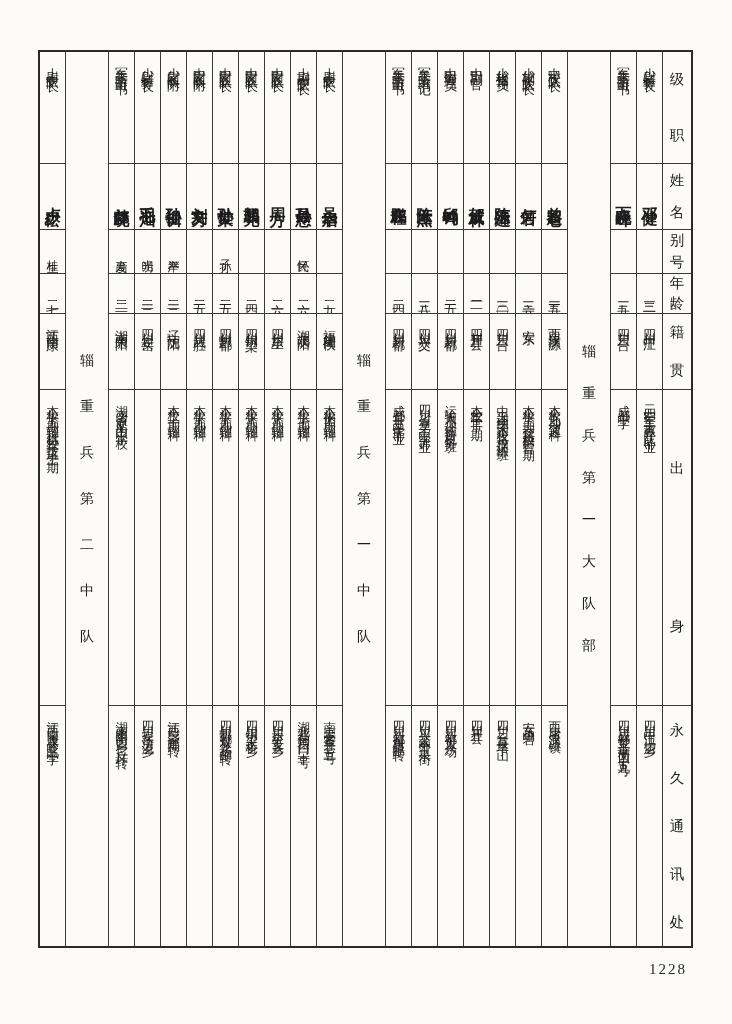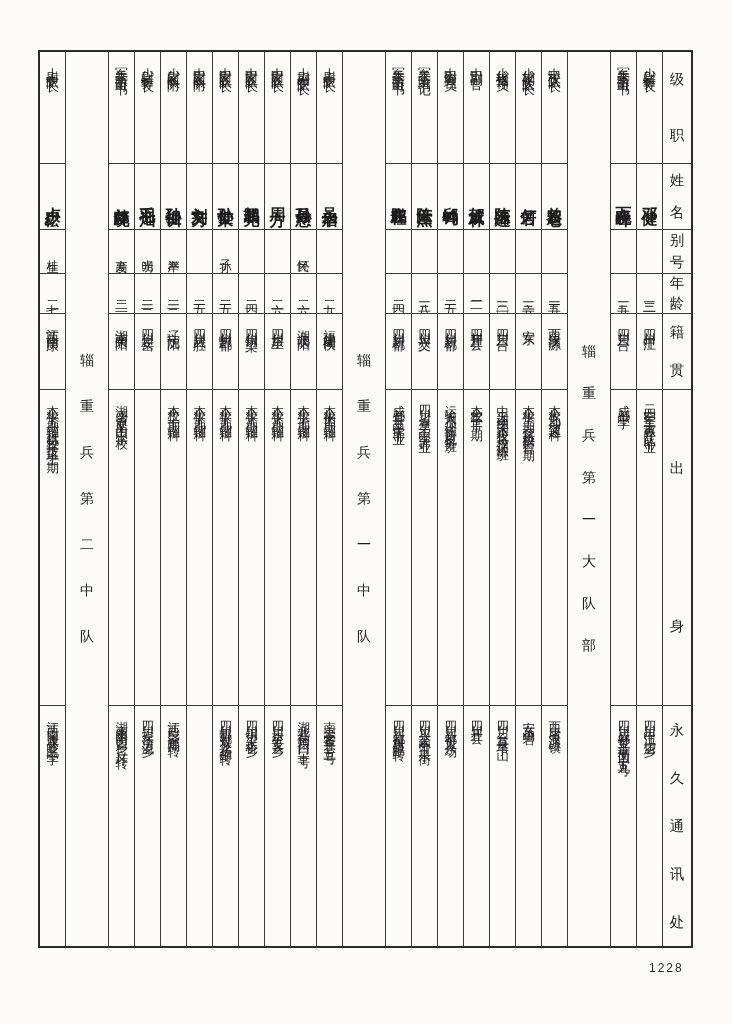--- a/index.html
+++ b/index.html
@@ -75,24 +75,24 @@
   .hcell span{display:block;}
   .section-label{
     display:flex;flex-direction:column;align-items:center;
     font-size:14px;
     gap:28px;
   }
   .section-label.long{gap:24px;}
   .page-number{
     position:absolute;
     left:649px;top:961px;
-    font-size:12px;
+    font-size:15px;
     letter-spacing:2px;
     color:#2a2927;
-    font-family:Liberation Sans, sans-serif;
+    font-family:Liberation Serif, serif;
   }
 </style>
 </head>
 <body>
 
 <div class="sheet">
   <div class="roster">
       <div class="col header-col">
         <div class="cell hcell h-rank">
           <span>级</span>

